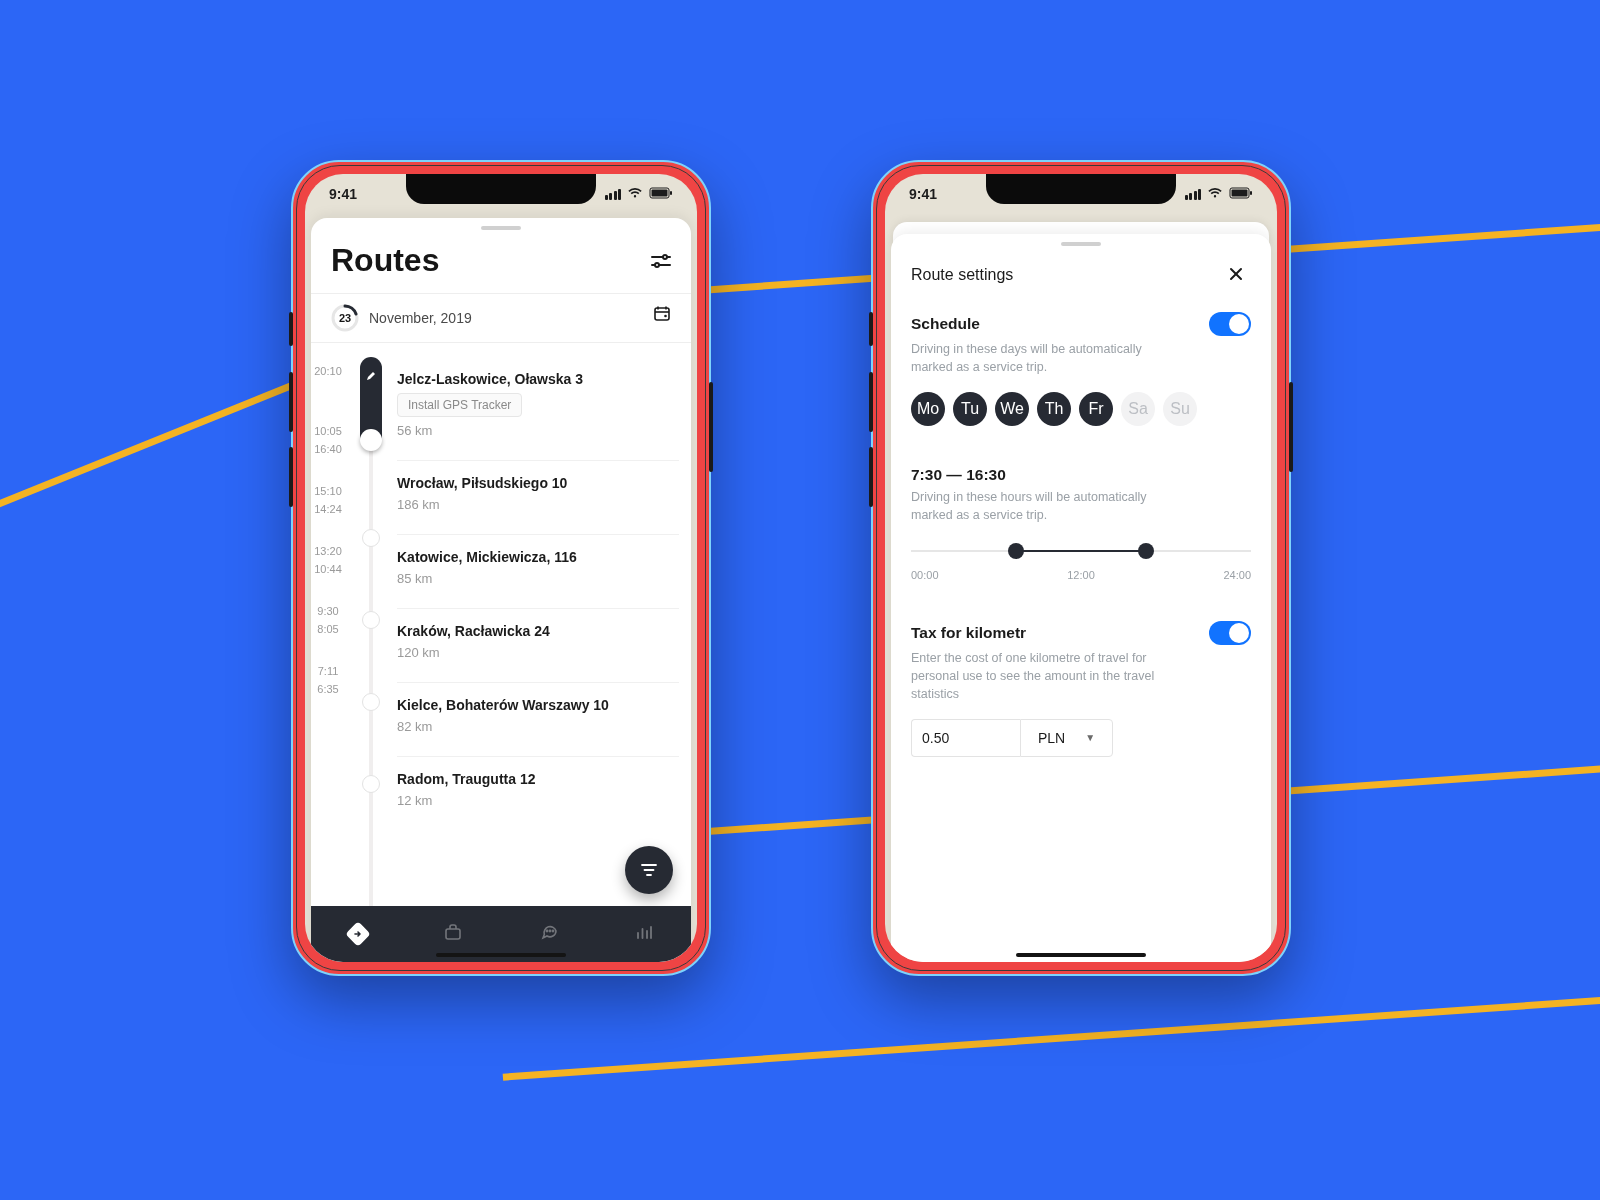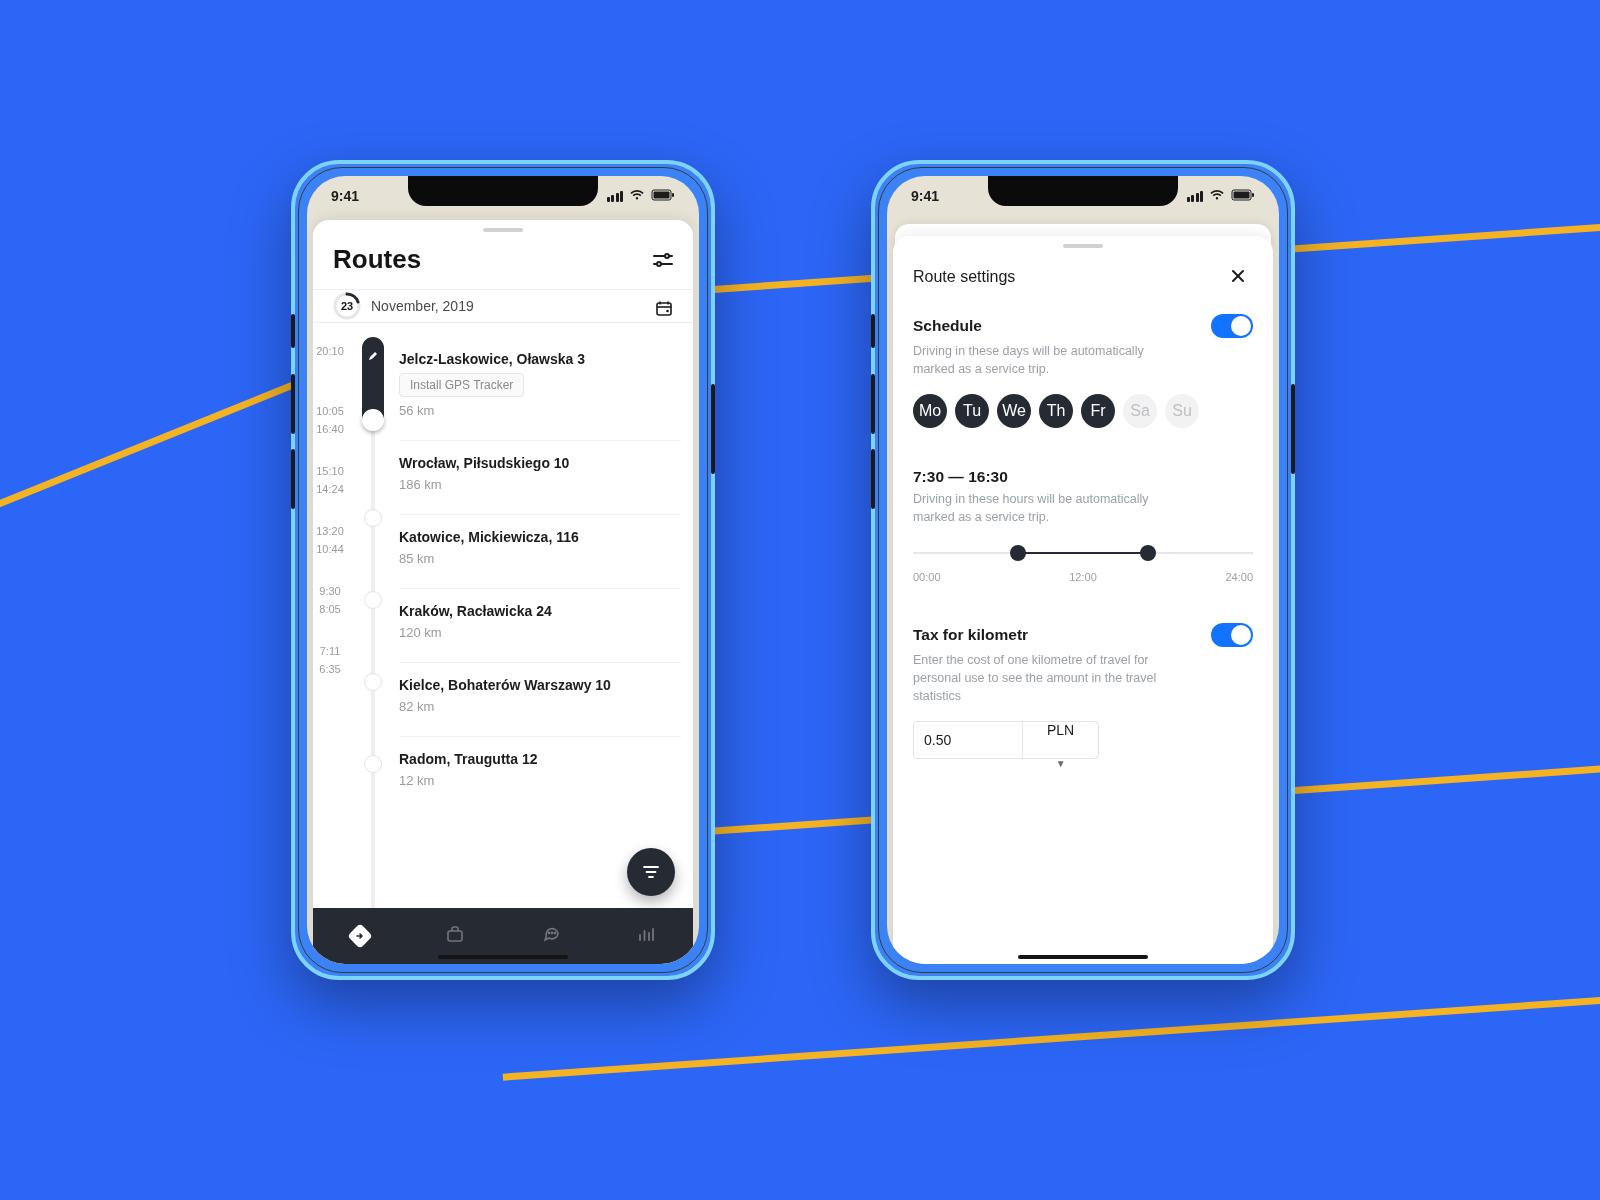--- a/index.html
+++ b/index.html
@@ -7,23 +7,23 @@
 
 
 .yline { position:absolute; width:2400px; height:7px; background:#f4b323; }
 .yline.l1 { top:210px; left:600px; transform:rotate(-4deg); }
 .yline.l2 { top:760px;  left:480px; transform:rotate(-4deg); }
 .yline.l3 { top:990px; left:500px; transform:rotate(-4deg); }
 .yline.l4 { top:710px; left:-1720px; transform:rotate(-22deg); }
 
 
 .phone {
-  position:absolute; width:392px; height:788px; background:#3b82f6;
+  position:absolute; width:392px; height:788px; background:#ef4444;
   border-radius:48px; padding:12px; box-shadow:0 24px 60px rgba(0,0,0,.35);
-  border:4px solid #7dd3fc;
+  border:2px solid #7dd3fc;
 }
 .phone::before{
   content:""; position:absolute; inset:3px; border-radius:44px;
   border:1px solid #3a3a3a; pointer-events:none;
 }
 .phone.left  { left:291px; top:160px; }
 .phone.right { left:871px; top:160px; }
 
 .side-button{position:absolute;background:#1a1a1a;border-radius:2px;}
 .side-button.s1{left:-4px;top:150px;width:4px;height:34px;}
@@ -64,26 +64,26 @@
 }
 .sheet.short{ top:60px; }
 .sheet-stack{
   position:absolute; top:48px; left:8px; right:8px; height:24px;
   background:#fff; border-top-left-radius:14px; border-top-right-radius:14px;
   box-shadow:0 -2px 8px rgba(0,0,0,.06);
 }
 
 
 .rt-header{display:flex;align-items:center;justify-content:space-between;padding:8px 20px 14px;}
-.rt-title{font-size:26px;font-weight:800;color:#161616;}
+.rt-title{font-size:32px;font-weight:800;color:#161616;}
 .sliders-icon svg{display:block;}
 
 .rt-date{
-  display:flex;align-items:flex-end;gap:10px;justify-content:space-between;
-  padding:2px 20px; border-top:1px solid #eee; border-bottom:1px solid #eee;
+  display:flex;align-items:flex-start;gap:10px;justify-content:space-between;
+  padding:10px 20px; border-top:1px solid #eee; border-bottom:1px solid #eee;
   font-size:14px; color:#4a4a4a;
 }
 .rt-date .left{display:flex;align-items:center;gap:10px;}
 .date-circle{
   position:relative;width:28px;height:28px;border-radius:50%;
   display:flex;align-items:center;justify-content:center;
   font-size:11px;font-weight:600;color:#161616;
 }
 .date-circle svg{position:absolute;inset:0;}
 
@@ -171,22 +171,22 @@
   background:#262a33;transform:translateX(-50%);
 }
 .range-labels{display:flex;justify-content:space-between;font-size:11px;color:#9aa0a6;margin-top:8px;}
 
 .tax-row{display:flex;gap:0;margin-top:16px;}
 .tax-row input{
   width:88px;height:36px;padding:0 10px;border:1px solid #e3e3e3;border-radius:4px 0 0 4px;
   font-size:14px;color:#1b1b1b;border-right:none;
 }
 .tax-row .cur{
-  height:36px;display:flex;align-items:center;gap:20px;padding:0 24px;
-  border:1px solid #e3e3e3;border-radius:0 4px 4px 0;font-size:14px;color:#1b1b1b;flex-direction:column;
+  height:36px;display:flex;align-items:center;gap:20px;padding:0 17px;
+  border:1px solid #e3e3e3;border-radius:0 4px 4px 0;font-size:14px;color:#1b1b1b;
 }
 .cur .caret{font-size:10px;color:#6b6b6b;}
 </style>
 </head>
 <body>
 
 <div class="canvas">
   <div class="yline l1"></div>
   <div class="yline l2"></div>
   <div class="yline l3"></div>

